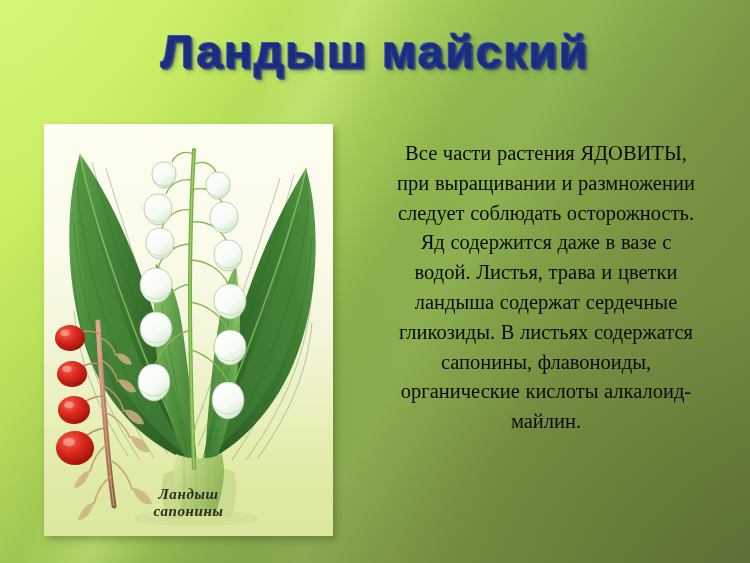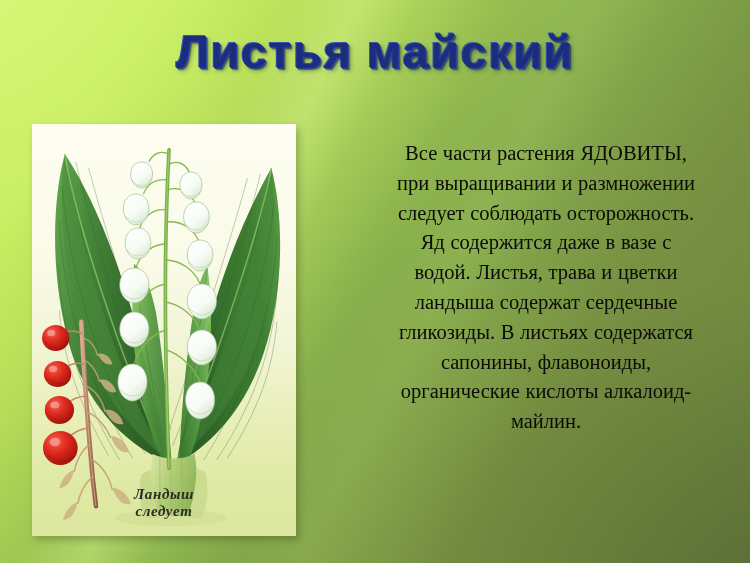--- a/index.html
+++ b/index.html
@@ -93,23 +93,23 @@
        1px 1px 0 #2d44a0,
        2px 2px 1px rgba(20,30,80,0.55),
        3px 3px 4px rgba(30,40,60,0.40),
       -1px -1px 0 #3b55b8;
     white-space: nowrap;
   }
 
   
   .picture-panel {
     position: absolute;
-    left: 32px;
+    left: 44px;
     top: 124px;
-    width: 264px;
+    width: 289px;
     height: 412px;
     background: linear-gradient(180deg,
         #fdfdf1 0%,
         #fbfbea 30%,
         #f3f5d8 52%,
         #e8efb8 72%,
         #dfe9a4 88%,
         #dbe79e 100%);
     box-shadow: 3px 4px 7px rgba(40,55,20,0.30);
     overflow: hidden;
@@ -151,21 +151,21 @@
 
 <div id="slide">
 
   <div class="bg-base"></div>
   <div class="bg-sheen"></div>
   <div class="bg-sheen2"></div>
   <div class="bg-diag-band"></div>
   <div class="bg-corner-light"></div>
   <div class="bg-corner-dark"></div>
 
-  <div class="title">Листья майский</div>
+  <div class="title">Ландыш майский</div>
 
   <div class="picture-panel">
 
     <svg viewBox="0 0 289 412" preserveAspectRatio="none">
       <defs>
         <linearGradient id="leafL" x1="0" y1="0" x2="1" y2="0.3">
           <stop offset="0%" stop-color="#62a64f"></stop>
           <stop offset="35%" stop-color="#46863a"></stop>
           <stop offset="70%" stop-color="#376f2d"></stop>
           <stop offset="100%" stop-color="#2d5f26"></stop>
@@ -380,19 +380,19 @@
             <path d="M15,329 C26,338 38,340 49,331"></path>
           </g>
         </g>
       </g>
 
       <ellipse cx="152" cy="394" rx="62" ry="8" fill="#c9d98f" opacity="0.45"></ellipse>
     </svg>
 
     <div class="caption">
       <span>Ландыш</span>
-      <span>следует</span>
+      <span>сапонины</span>
     </div>
   </div>
 
   <div class="body-text">Все части растения ЯДОВИТЫ, при выращивании и размножении следует соблюдать осторожность. Яд содержится даже в вазе с водой. Листья, трава и цветки ландыша содержат сердечные гликозиды. В листьях содержатся сапонины, флавоноиды, органические кислоты алкалоид-майлин.</div>
 
 </div>
 
 </body></html>

